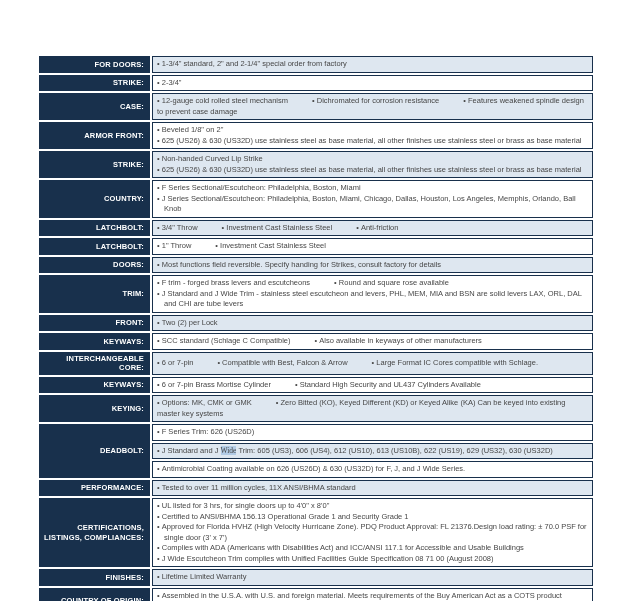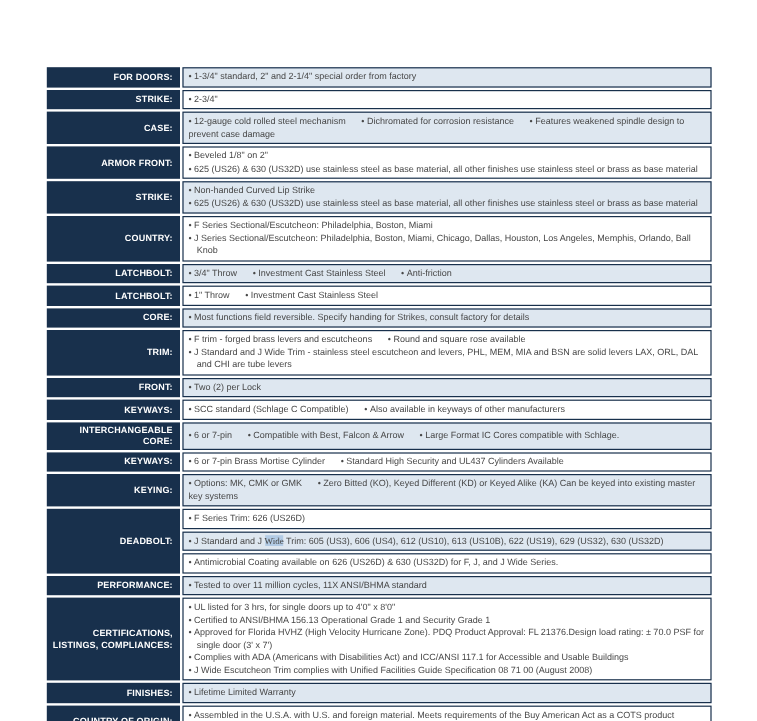--- a/index.html
+++ b/index.html
@@ -30,21 +30,21 @@
   }
   td.content{
     border:1px solid var(--navy);
     font-size:7.5px;line-height:10.5px;color:var(--content-text);
     padding:2px 4px;vertical-align:middle;
   }
   td.light{background:var(--row-light);}
   td.white{background:var(--row-white);}
   .line{min-height:10.5px;}
   .line.hang{padding-left:7px;text-indent:-7px;}
-  .bullet{margin-right:13px;}
+  .bullet{margin-right:24px;}
   .bullet:last-child{margin-right:0;}
   .hl{background:var(--hl);font-family:Liberation Serif, serif;}
 </style>
 </head>
 <body>
 
 <div class="sheet">
   <table class="spec">
     <colgroup>
       <col class="c-label">
@@ -96,21 +96,21 @@
             <div class="line"><span class="bullet">•&nbsp;3/4" Throw</span><span class="bullet">•&nbsp;Investment Cast Stainless Steel</span><span class="bullet">•&nbsp;Anti-friction</span></div>
           </td>
         </tr>
         <tr>
           <th class="label" rowspan="1">LATCHBOLT:</th>
           <td class="content white">
             <div class="line"><span class="bullet">•&nbsp;1" Throw</span><span class="bullet">•&nbsp;Investment Cast Stainless Steel</span></div>
           </td>
         </tr>
         <tr>
-          <th class="label" rowspan="1">CORE:</th>
+          <th class="label" rowspan="1">DOORS:</th>
           <td class="content light">
             <div class="line hang"><span class="bullet">•&nbsp;Most functions field reversible. Specify handing for Strikes, consult factory for details</span></div>
           </td>
         </tr>
         <tr>
           <th class="label" rowspan="1">TRIM:</th>
           <td class="content white">
             <div class="line"><span class="bullet">•&nbsp;F trim - forged brass levers and escutcheons</span><span class="bullet">•&nbsp;Round and square rose available</span></div>
             <div class="line hang"><span class="bullet">•&nbsp;J Standard and J Wide Trim - stainless steel escutcheon and levers, PHL, MEM, MIA and BSN are solid levers LAX, ORL, DAL and CHI are tube levers</span></div>
           </td>

